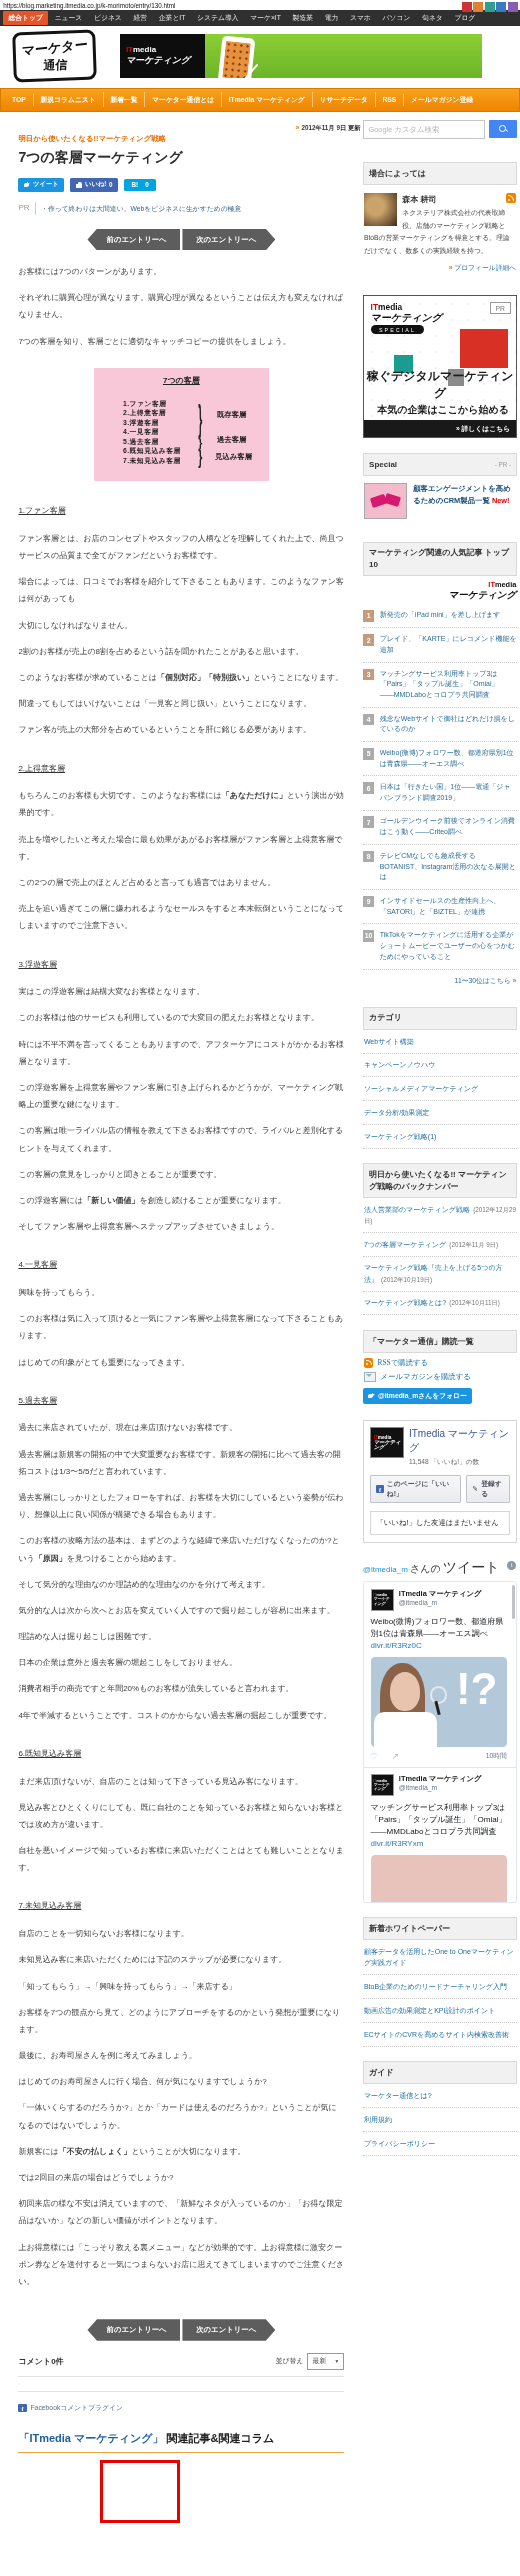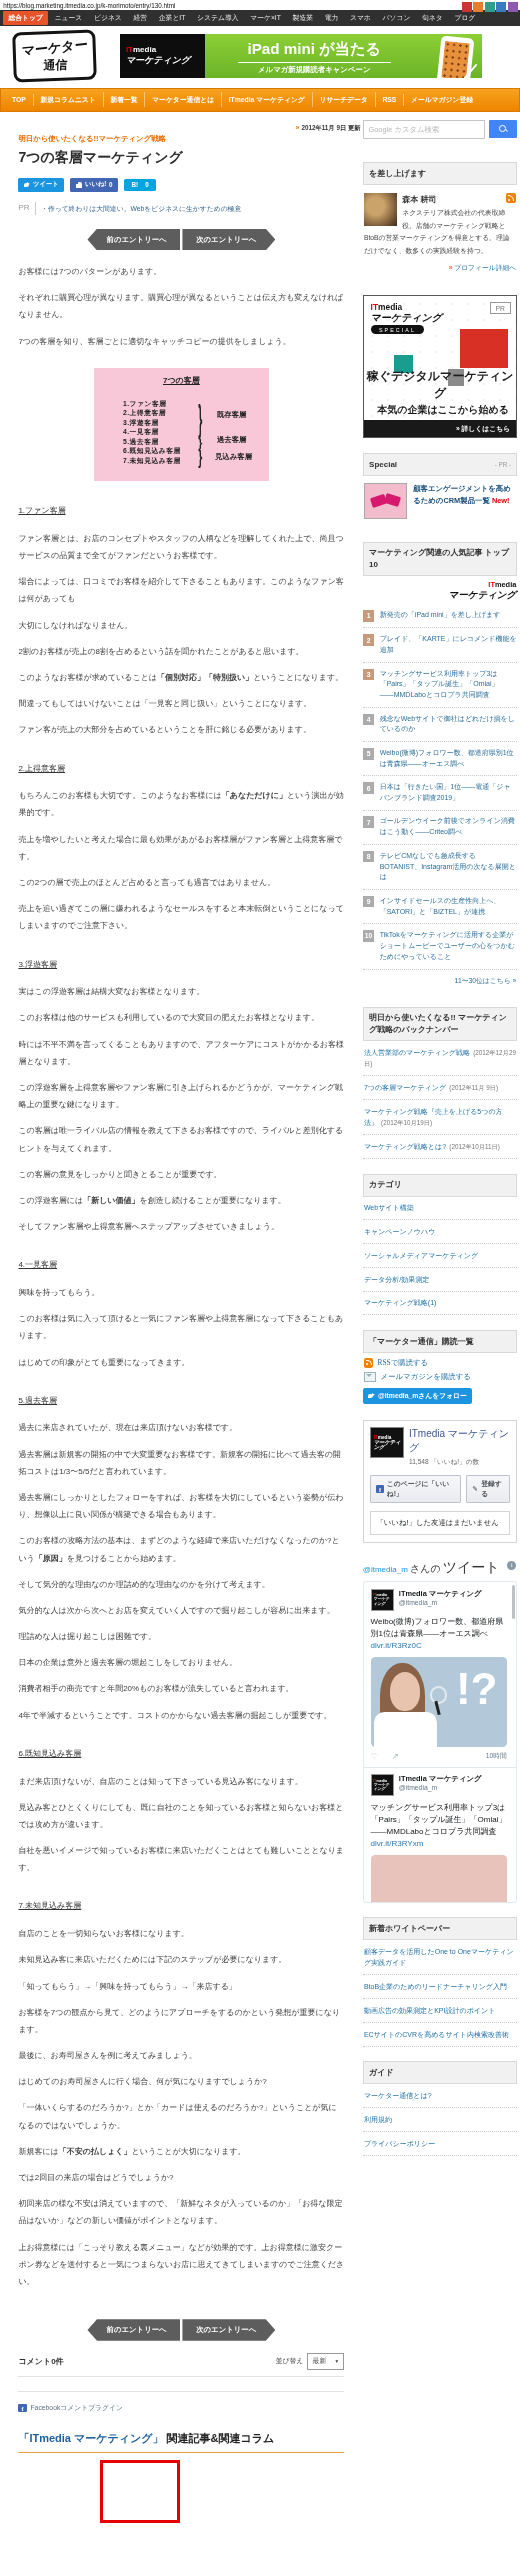--- a/index.html
+++ b/index.html
@@ -231,24 +231,20 @@
   <div class="logo-row">
     <div class="logo-stamp">
       <div class="l1">マーケター</div>
       <div class="l2">通信</div>
     </div>
     <div class="banner">
       <div class="banner-brand">
         <div class="b1"><b>IT</b><span>media</span></div>
         <div class="b2">マーケティング</div>
       </div>
-      <div class="banner-main">
-        <div class="hl">iPad mini が当たる</div>
-        <div class="sl">メルマガ新規購読者キャンペーン</div>
-      </div>
       <div class="banner-phone">
         <div class="phone">
             <i></i>
             <span class="stylus"></span>
           </div>
       </div>
     </div>
   </div>
 
   <div class="subnav" id="subnav">
@@ -432,21 +428,21 @@
 
     <div class="sidebar">
       <div class="update-date"><b>»</b><span>2012年11月 9日 更新</span></div>
       <div class="searchbar">
         <input type="text" placeholder="Google カスタム検索" style="">
         <button class="search-btn">
             <span class="mag"></span>
           </button>
       </div>
 
-      <div class="sb-h">を差し上げます</div>
+      <div class="sb-h">場合によっては</div>
       <div class="profile-body">
         <span class="rss-ic" style="position:absolute;right:1.1px;top:7.4px;"></span>
         <div class="avatar"></div>
         <div class="profile-name">森本 耕司</div>
         <span>ネクステリア株式会社の代表取締役。店舗のマーケティング戦略とBtoBの営業マーケティングを得意とする。理論だけでなく、数多くの実践経験を持つ。</span>
         <div class="profile-more"><span class="orange-arr">»</span><span>プロフィール詳細へ</span></div>
       </div>
 
       <div class="ad-box">
         <div class="ad-logo">
@@ -516,40 +512,40 @@
             <div class="top10-item">
               <span class="rank">9</span>
               <span class="t">インサイドセールスの生産性向上へ、「SATORI」と「BIZTEL」が連携</span>
             </div>
             <div class="top10-item">
               <span class="rank">10</span>
               <span class="t">TikTokをマーケティングに活用する企業がショートムービーでユーザーの心をつかむためにやっていること</span>
             </div>
           </div>
         <div class="more-link">11〜30位はこちら »</div>
-      </div>
-
-      <div class="sb-section">
-        <div class="sb-h">明日から使いたくなる!! マーケティング戦略のバックナンバー</div>
-        <div class="sb-list" id="sb-bn-list">
-            <div class="item"><span class="link">法人営業部のマーケティング戦略</span><span class="date">(2012年12月29日)</span></div>
-            <div class="item"><span class="link">7つの客層マーケティング</span><span class="date">(2012年11月 9日)</span></div>
-            <div class="item"><span class="link">マーケティング戦略『売上を上げる5つの方法』</span><span class="date">(2012年10月19日)</span></div>
-            <div class="item"><span class="link">マーケティング戦略とは?</span><span class="date">(2012年10月11日)</span></div>
-          </div>
       </div>
 
       <div class="sb-section">
         <div class="sb-h">カテゴリ</div>
         <div class="sb-list" id="cat-list">
             <div class="item">Webサイト構築</div>
             <div class="item">キャンペーンノウハウ</div>
             <div class="item">ソーシャルメディアマーケティング</div>
             <div class="item">データ分析/効果測定</div>
             <div class="item">マーケティング戦略(1)</div>
+          </div>
+      </div>
+
+      <div class="sb-section">
+        <div class="sb-h">明日から使いたくなる!! マーケティング戦略のバックナンバー</div>
+        <div class="sb-list" id="sb-bn-list">
+            <div class="item"><span class="link">法人営業部のマーケティング戦略</span><span class="date">(2012年12月29日)</span></div>
+            <div class="item"><span class="link">7つの客層マーケティング</span><span class="date">(2012年11月 9日)</span></div>
+            <div class="item"><span class="link">マーケティング戦略『売上を上げる5つの方法』</span><span class="date">(2012年10月19日)</span></div>
+            <div class="item"><span class="link">マーケティング戦略とは?</span><span class="date">(2012年10月11日)</span></div>
           </div>
       </div>
 
       <div class="sb-section">
         <div class="sb-h">「マーケター通信」購読一覧</div>
         <div class="sub-row">
           <span class="rss-ic" style="width:9.5px;height:9.5px;"></span>
           <span>RSSで購読する</span>
         </div>
         <div class="sub-row">

